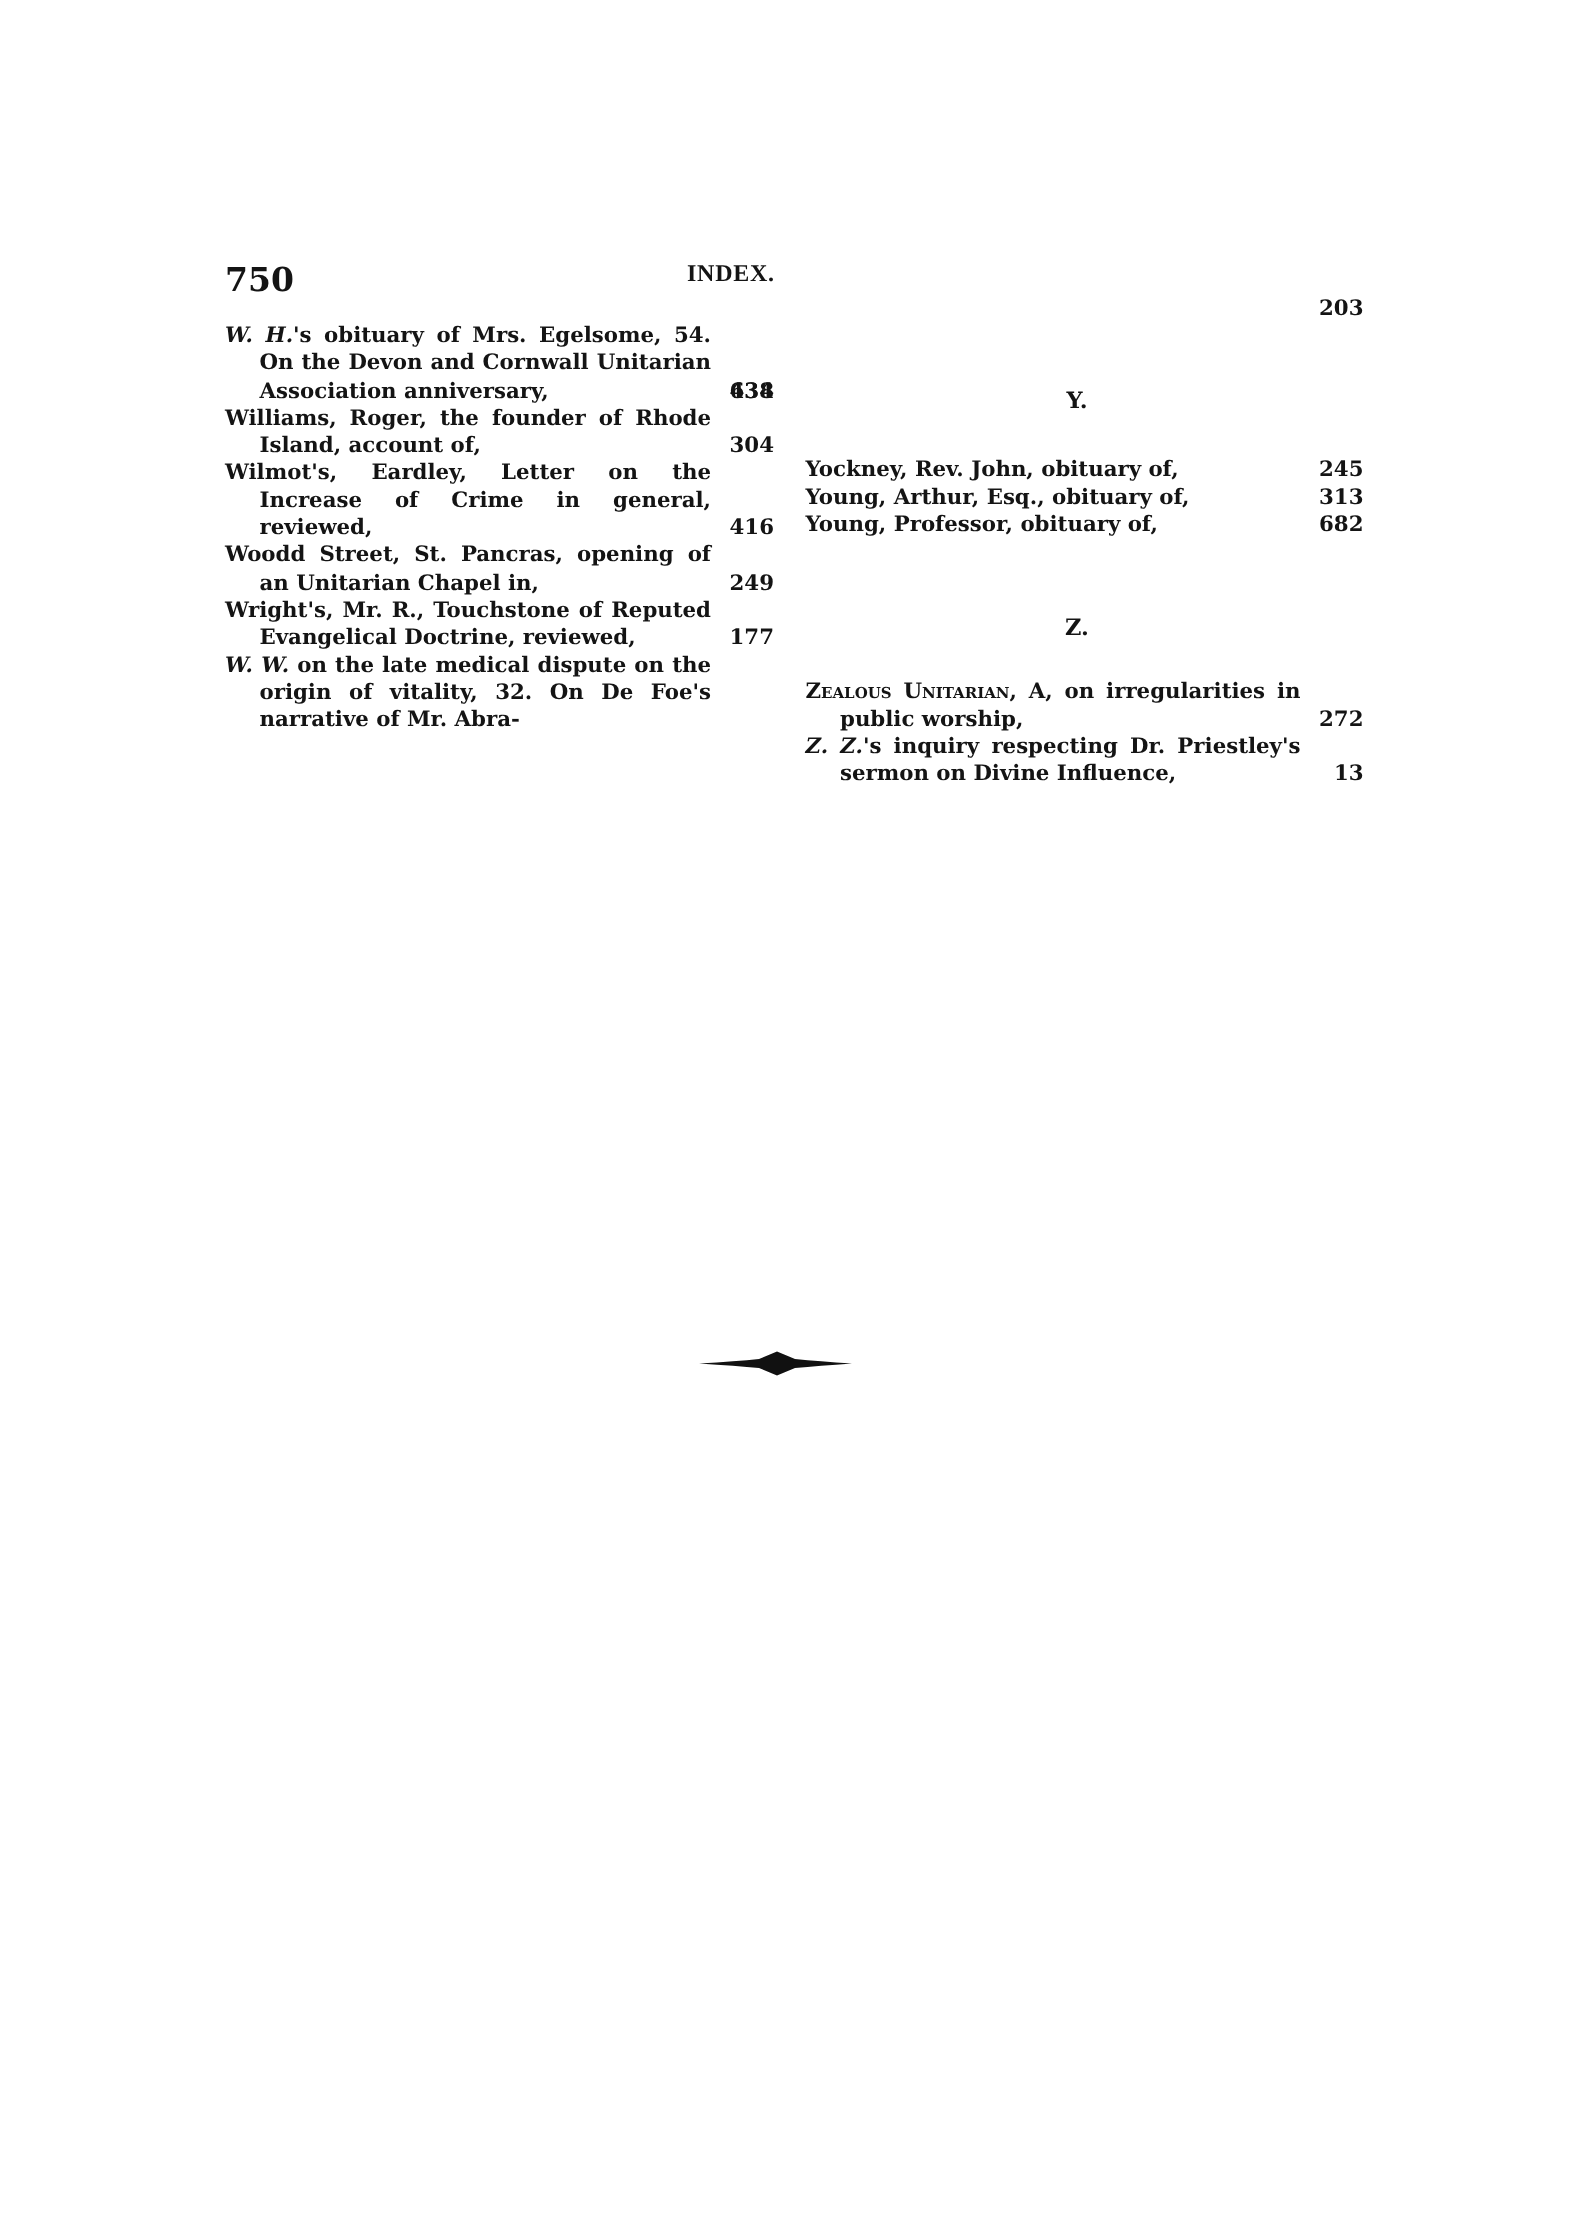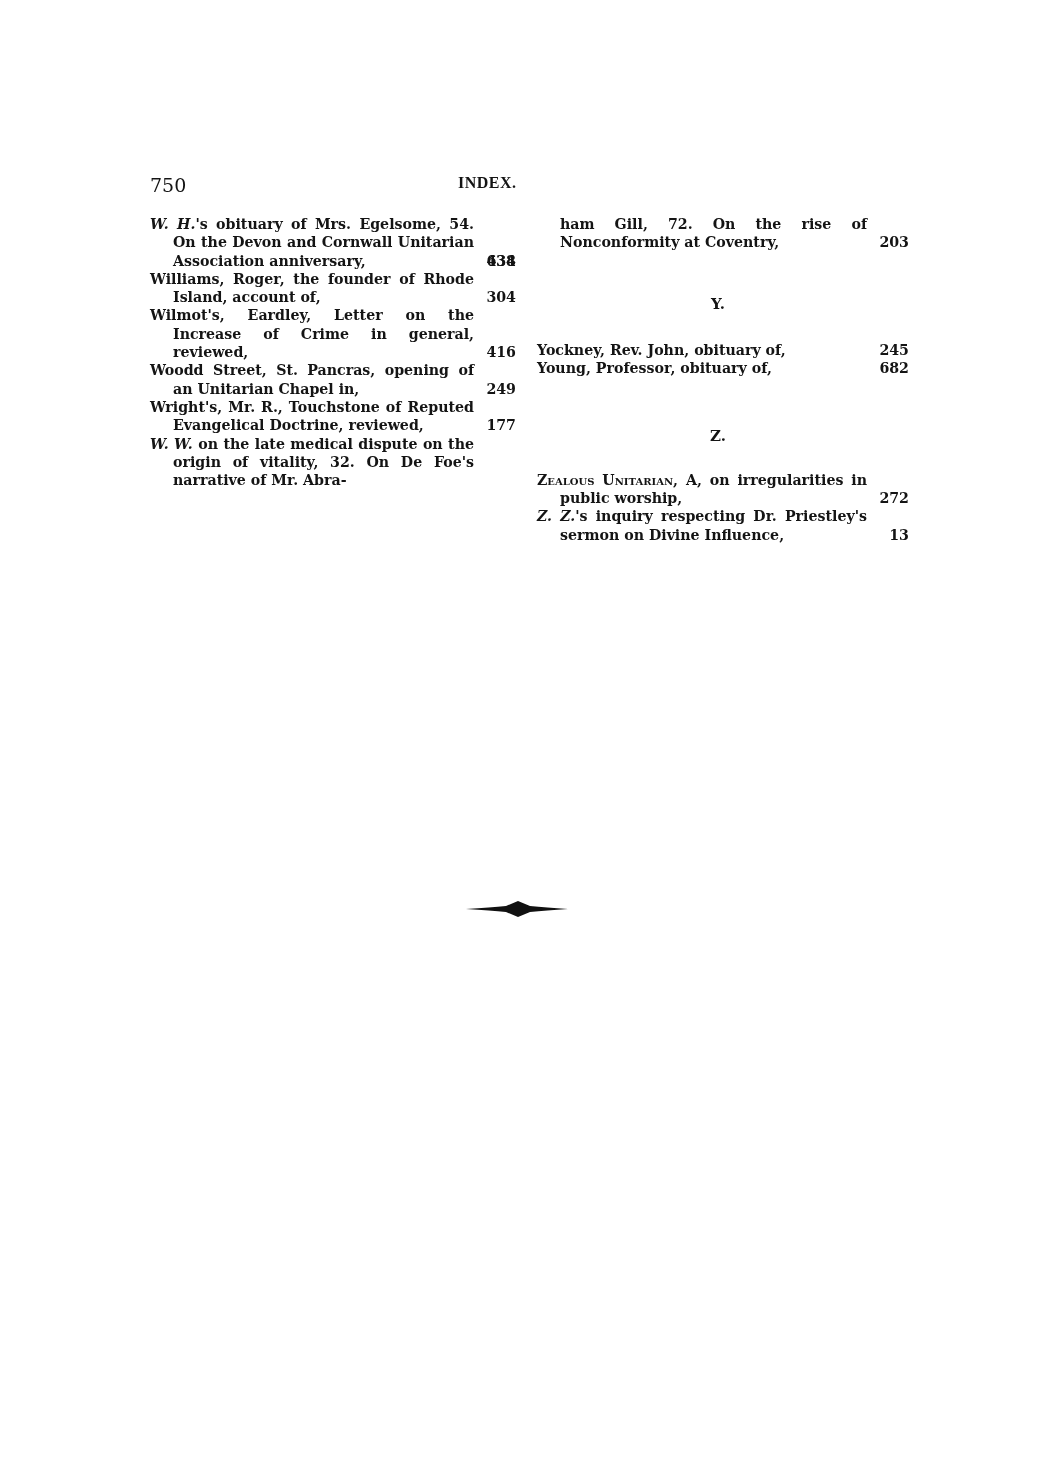--- a/index.html
+++ b/index.html
@@ -1,18 +1,18 @@
 <!DOCTYPE html>
 <html><head>
 <meta charset="utf-8">
 <style>
   html, body { margin: 0; padding: 0; background: #ffffff; }
   body { width: 1063px; height: 1481px; position: relative; overflow: hidden;
          font-family: "DejaVu Serif", "Liberation Serif", serif; color: #141414; }
-  .page-number { position: absolute; left: 150px; top: 174px; font-size: 19px; font-weight: normal; }
+  .page-number { position: absolute; left: 150px; top: 174px; font-size: 22px; font-weight: bold; }
   .page-title { position: absolute; left: 458px; top: 174px; font-size: 16px; font-weight: bold; letter-spacing: 0.5px; font-family: "Liberation Serif", serif; }
   .col { position: absolute; font-size: 14.2px; line-height: 18.3px; font-weight: bold; }
   .col-left { left: 150px; top: 215px; width: 366px; }
   .col-right { left: 537px; top: 215px; width: 372px; }
   .entry { position: relative; padding-left: 23px; text-indent: -23px; padding-right: 42px; text-align: justify; }
   .entry.cont { padding-left: 23px; text-indent: 0; }
   .entry .pg { position: absolute; right: 0; bottom: 0; text-indent: 0; }
   .letter { text-align: center; font-size: 15px; font-weight: bold; margin: 37px 0 28px 0; padding-right: 10px; }
   .letter.first { margin-top: 43px; }
   .letter.z { margin-top: 50px; margin-bottom: 25px; }
@@ -30,24 +30,25 @@
   <div class="entry"><i>W. H.</i><span>'s obituary of Mrs. Egelsome, 54. On the Devon and Cornwall Unitarian Association anniversary,</span><span class="pg">434</span></div>
   <div class="entry"><span class="pg">638</span></div>
   <div class="entry"><span>Williams, Roger, the founder of Rhode Island, account of,</span><span class="pg">304</span></div>
   <div class="entry"><span>Wilmot's, Eardley, Letter on the Increase of Crime in general, reviewed,</span><span class="pg">416</span></div>
   <div class="entry"><span>Woodd Street, St. Pancras, opening of an Unitarian Chapel in,</span><span class="pg">249</span></div>
   <div class="entry"><span>Wright's, Mr. R., Touchstone of Reputed Evangelical Doctrine, reviewed,</span><span class="pg">177</span></div>
   <div class="entry"><i>W. W.</i><span> on the late medical dispute on the origin of vitality, 32. On De Foe's narrative of Mr. Abra-</span></div>
 </div>
 
 <div class="col col-right">
-  <div class="entry cont"><span>ham Gill, 72. On the rise of Nonconformity at Coventry,</span><span class="pg">203</span></div>
+  <div class="entry cont"><span class="pg">203</span></div>
 
   <div class="letter first">Y.</div>
   <div class="entry"><span>Yockney, Rev. John, obituary of,</span><span class="pg">245</span></div>
+  <div class="entry"><span>Young, Arthur, Esq., obituary of,</span><span class="pg">313</span></div>
   <div class="entry"><span>Young, Professor, obituary of,</span><span class="pg">682</span></div>
 
   <div class="letter z">Z.</div>
   <div class="entry"><span class="sc">Zealous Unitarian</span><span>, A, on irregularities in public worship,</span><span class="pg">272</span></div>
   <div class="entry"><i>Z. Z.</i><span>'s inquiry respecting Dr. Priestley's sermon on Divine Influence,</span><span class="pg">13</span></div>
 </div>
 
 <svg class="ornament" viewBox="0 0 102 24">
   <path d="M0 12 Q25 10.5 40 9 L52 4 L64 9 Q80 10.5 102 12 Q80 13.5 64 15 L52 20 L40 15 Q25 13.5 0 12 Z" fill="#111111"></path>
 </svg>

